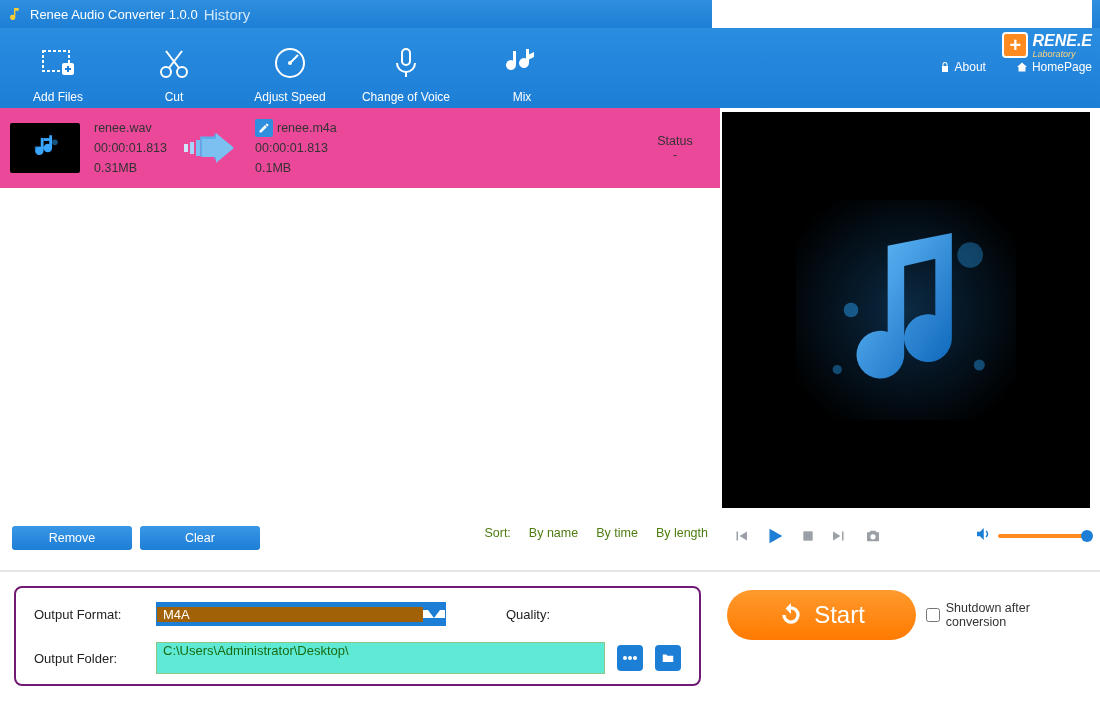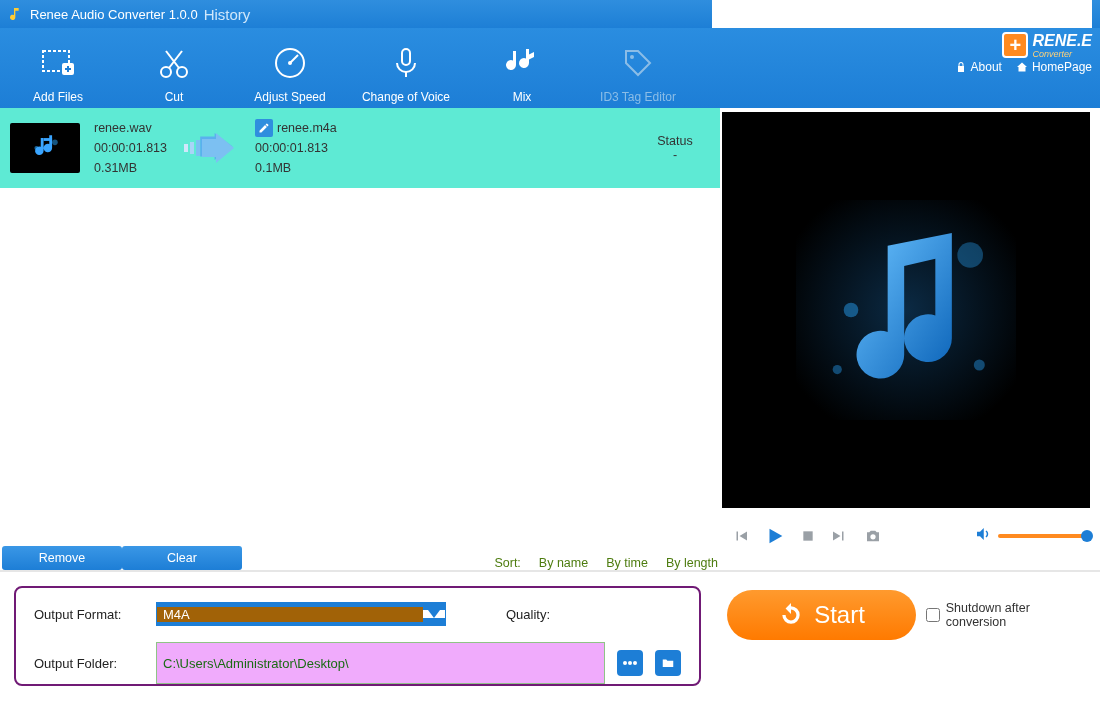--- a/index.html
+++ b/index.html
@@ -19,38 +19,38 @@
 .toolbar { height:80px; background:linear-gradient(#2a8de0,#1d7ed6); display:flex; align-items:flex-end; position:relative; padding-bottom:4px; }
 .toolbtn { width:116px; text-align:center; color:#fff; font-size:12px; cursor:pointer; }
 .toolbtn.disabled { color:#8bbde7; cursor:default; }
 .toolbtn .ticon { height:42px; display:flex; align-items:center; justify-content:center; margin-bottom:6px; }
 .toolbtn .ticon svg { width:36px; height:36px; }
 .brandbox { position:absolute; right:8px; top:4px; display:flex; flex-direction:column; align-items:flex-end; gap:2px; }
 .brandbox .logo { display:flex; align-items:center; gap:4px; }
 .brandbox .logo .plus { width:26px; height:26px; background:#ff8a1f; border-radius:4px; display:flex; align-items:center; justify-content:center; color:#fff; font-weight:bold; font-size:20px; border:2px solid #fff; }
 .brandbox .logo .rene { color:#fff; font-weight:bold; font-style:italic; font-size:16px; }
 .brandbox .logo .lab { color:#ffd27a; font-size:9px; display:block; line-height:8px; font-style:italic; }
-.brandbox .links { display:flex; gap:14px; color:#fff; font-size:12px; }
+.brandbox .links { display:flex; gap:30px; color:#fff; font-size:12px; }
 .brandbox .links .lk { display:flex; align-items:center; gap:4px; cursor:pointer; }
 
 
 .main { display:flex; height:462px; }
 .left { width:720px; background:#fff; display:flex; flex-direction:column; }
 .filelist { flex:0 0 auto; }
-.filerow { height:80px; background:#5eead4; display:flex; align-items:center; padding:10px; gap:14px; }
+.filerow { height:80px; background:#ec4899; display:flex; align-items:center; padding:10px; gap:14px; }
 .thumb { width:70px; height:50px; background:#000; display:flex; align-items:center; justify-content:center; border-radius:2px; }
 .thumb svg { width:34px; height:34px; }
 .finfo { font-size:12.5px; color:#333; line-height:20px; }
 .arrow { width:60px; display:flex; align-items:center; justify-content:center; }
 .outinfo { font-size:12.5px; color:#333; line-height:20px; }
 .outinfo .outname { display:flex; align-items:center; gap:4px; }
 .editico { width:18px; height:18px; background:#2f8ede; border-radius:2px; display:flex; align-items:center; justify-content:center; }
 .statuscol { margin-left:auto; text-align:center; font-size:12.5px; color:#333; width:70px; }
 .filler { flex:1; }
-.listactions { height:44px; display:flex; align-items:flex-end; padding:0 2px; gap:0; }
+.listactions { height:44px; display:flex; align-items:flex-start; padding:0 12px; gap:8px; }
 .bluebtn { width:120px; height:24px; background:linear-gradient(#3a97e6,#1d7ed6); color:#fff; font-size:12.5px; border:none; border-radius:3px; cursor:pointer; }
 .sortbar { margin-left:auto; display:flex; align-items:center; gap:18px; font-size:12.5px; color:#4d7c0f; }
 .sortbar .sortlbl { font-weight:400; }
 .sortbar .sortopt { cursor:pointer; }
 
 .right { width:380px; background:#fff; }
 .preview { margin:4px 6px 0 2px; width:368px; height:396px; background:#000; display:flex; align-items:center; justify-content:center; }
 .preview svg { width:220px; height:220px; }
 .player { height:56px; display:flex; align-items:center; padding:0 12px; gap:14px; }
 .player .pbtn { cursor:pointer; display:flex; align-items:center; }
@@ -67,21 +67,21 @@
 .row { display:flex; align-items:center; gap:12px; }
 .lbl { width:110px; font-size:13px; color:#222; }
 .combo { height:24px; border:1px solid #1d7ed6; display:flex; align-items:center; background:#fff; font-size:13px; cursor:pointer; }
 .combo.format { width:290px; background:#1d7ed6; }
 .combo.format .val { background:#a16207; color:#fff; padding:0 6px; flex:1; }
 .combo.format .arr { width:22px; background:#fff; display:flex; align-items:center; justify-content:center; }
 .combo.quality { width:158px; }
 .combo.quality .val { padding:0 6px; flex:1; color:#222; }
 .combo.quality .arr { width:22px; display:flex; align-items:center; justify-content:center; }
 .qlbl { font-size:13px; margin-left:48px; }
-.pathinput { flex:1; height:42px; border:1px solid #8fc387; background:#f0abfc; color:#1a6b14; font-size:13px; padding:0 6px; display:flex; align-items:center; }
+.pathinput { flex:1; height:32px; border:1px solid #8fc387; background:#5eead4; color:#1a6b14; font-size:13px; padding:0 6px; display:flex; }
 .iconbtn { width:26px; height:26px; background:#1d7ed6; border-radius:4px; display:flex; align-items:center; justify-content:center; cursor:pointer; }
 .rightcol { display:flex; flex-direction:row; align-items:center; gap:10px; padding-top:4px; }
 .startbtn { width:200px; height:50px; background:linear-gradient(#ff9a2e,#ff7a00); border-radius:26px; color:#fff; font-size:24px; font-weight:400; display:flex; align-items:center; justify-content:center; gap:10px; cursor:pointer; border:none; }
 .startbtn svg { width:26px; height:26px; }
 .shutrow { display:flex; align-items:center; gap:6px; font-size:12.5px; color:#333; }
 .shutrow input { width:14px; height:14px; }
 </style>
 </head>
 <body>
 
@@ -160,34 +160,25 @@
   <div class="toolbtn">
     <div class="ticon">
         <svg viewBox="0 0 36 36">
           <path fill="#fff" d="M12 6v14a5 5 0 1 1-3-4.58V6h3z"></path>
           <path fill="#fff" d="M25 4v14a5 5 0 1 1-3-4.58V4h3z"></path>
           <path d="M24 10l6-3v5l-6 3" fill="#fff"></path>
         </svg>
       </div>
     <span>Mix</span>
   </div>
-  <div class="toolbtn disabled">
-    <div class="ticon">
-        <svg viewBox="0 0 36 36">
-          <path fill="none" stroke="#8bbde7" stroke-width="2" d="M6 6h12l12 12-12 12L6 18z"></path>
-          <circle cx="12" cy="12" r="2" fill="#8bbde7"></circle>
-        </svg>
-      </div>
-    <span>ID3 Tag Editor</span>
-  </div>
 
   <div class="brandbox">
     <div class="logo">
       <div class="plus">+</div>
-      <div><span class="rene">RENE.E</span><span class="lab">Converter</span></div>
+      <div><span class="rene">RENE.E</span><span class="lab">Laboratory</span></div>
     </div>
     <div class="links">
       <span class="lk">
           <svg width="12" height="12" viewBox="0 0 24 24">
             <path fill="#fff" d="M12 2a5 5 0 0 0-5 5v3H6v12h12V10h-1V7a5 5 0 0 0-5-5zm-3 5a3 3 0 1 1 6 0v3H9z"></path>
           </svg>
           <span>About</span>
         </span>
       <span class="lk">
           <svg width="12" height="12" viewBox="0 0 24 24">

